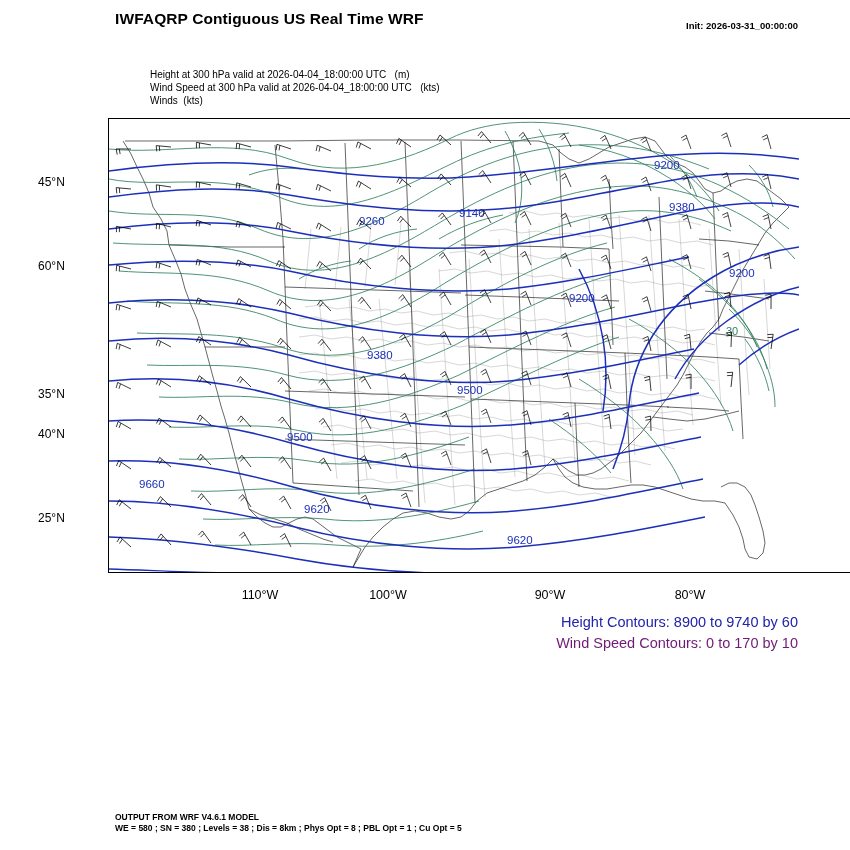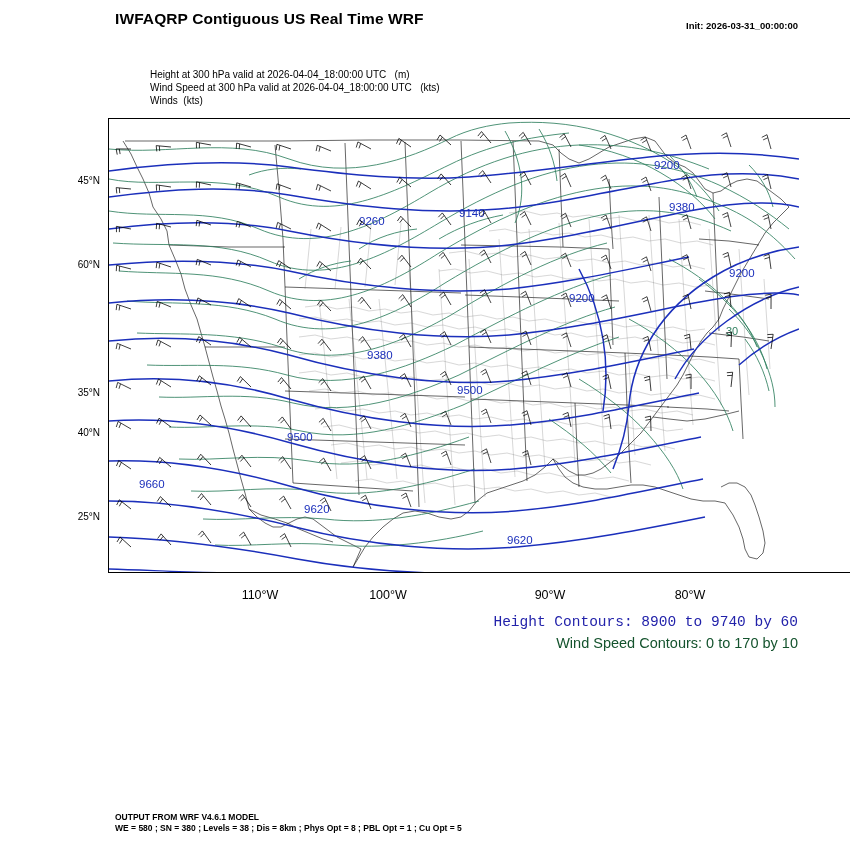--- a/index.html
+++ b/index.html
@@ -53,44 +53,43 @@
     overflow: hidden;
     background: #ffffff;
   }
   #plot-svg {
     position: absolute;
     left: 0;
     top: 0;
   }
   .ytick {
     position: absolute;
-    font-size: 10px;
-    text-align: right;
+    font-size: 12px;
+    text-align: left;
     width: 62px;
   }
   .xtick {
     position: absolute;
     font-size: 12.5px;
     text-align: center;
     width: 70px;
   }
   #legend {
     position: absolute;
     right: 52px;
     top: 612px;
     text-align: right;
     font-size: 14.5px;
     line-height: 21px;
   }
   #legend .h {
     color: #2222aa;
-    font-family: Liberation Mono, monospace;
   }
   #legend .w {
-    color: #14532d;
+    color: #701a75;
   }
   #footer {
     position: absolute;
     left: 115px;
     top: 812px;
     font-size: 8.5px;
     font-weight: bold;
     line-height: 11px;
   }
 </style>

